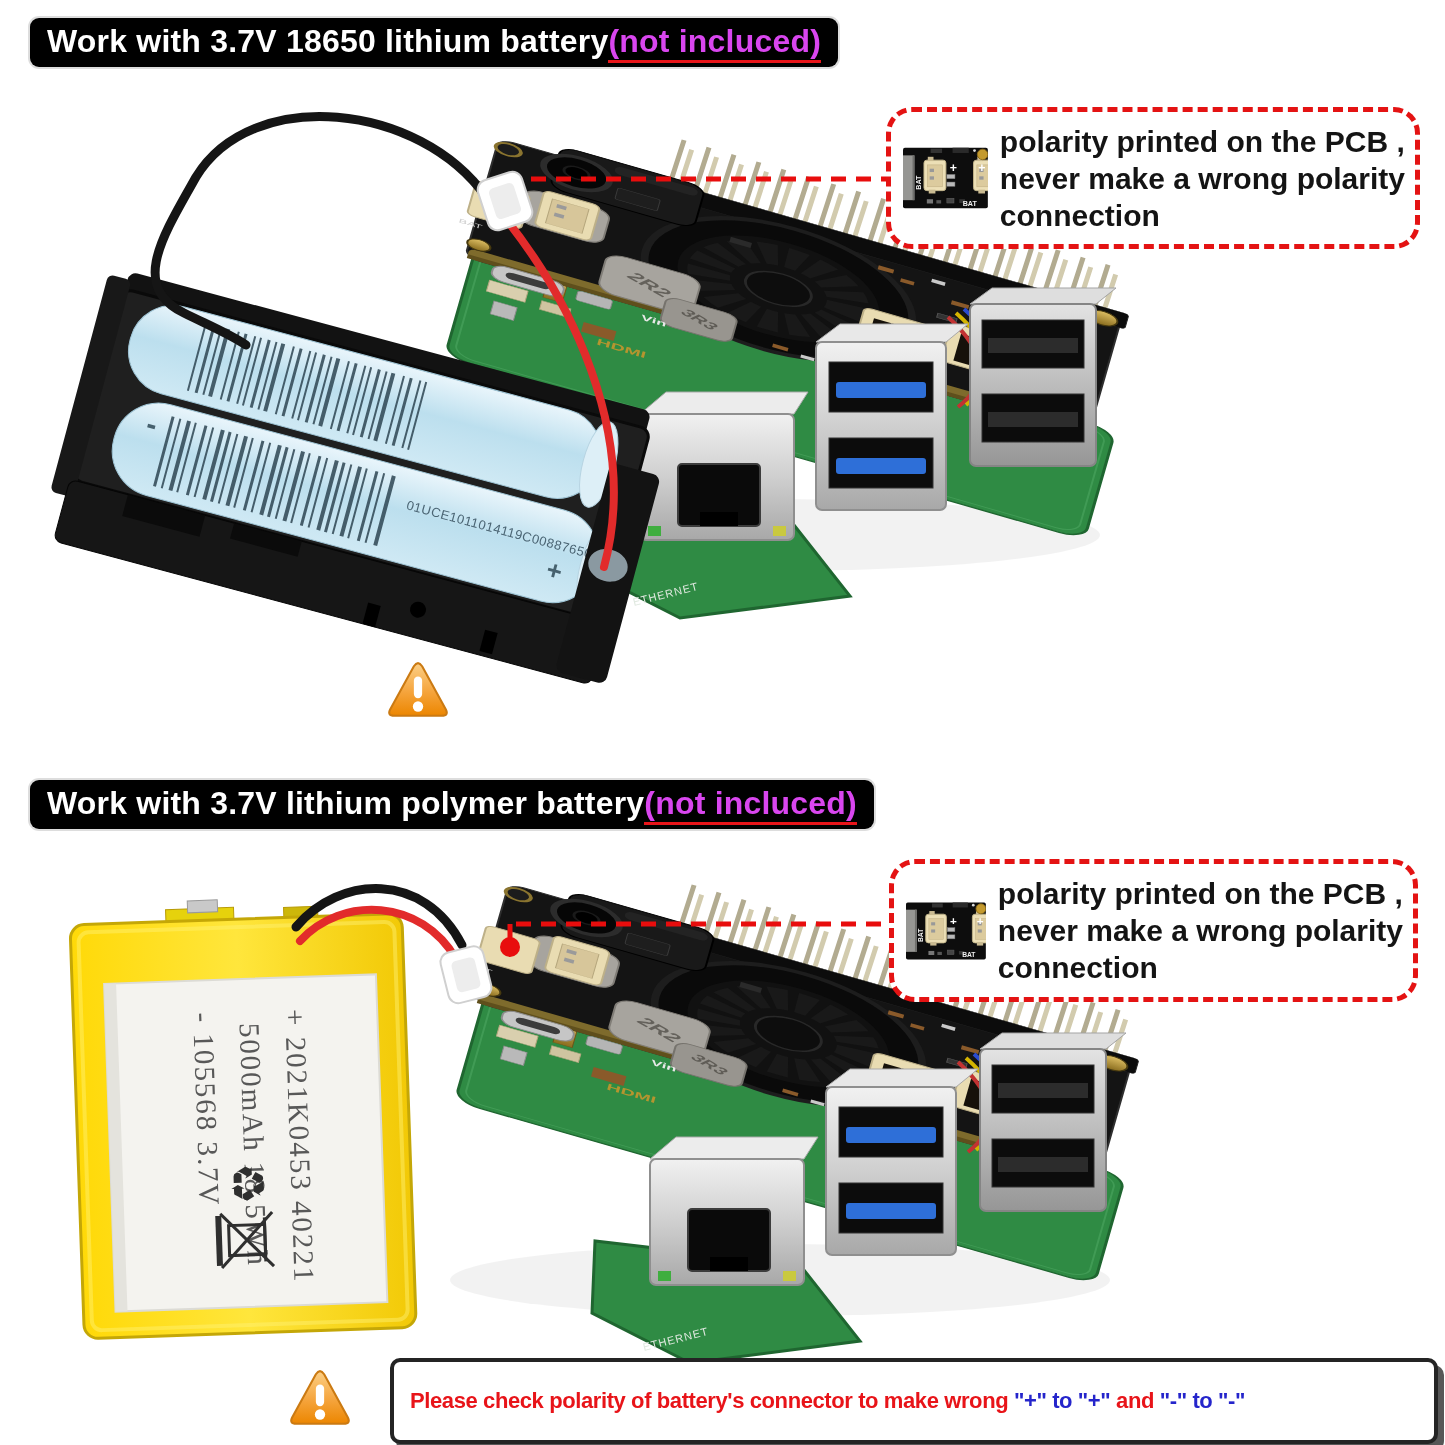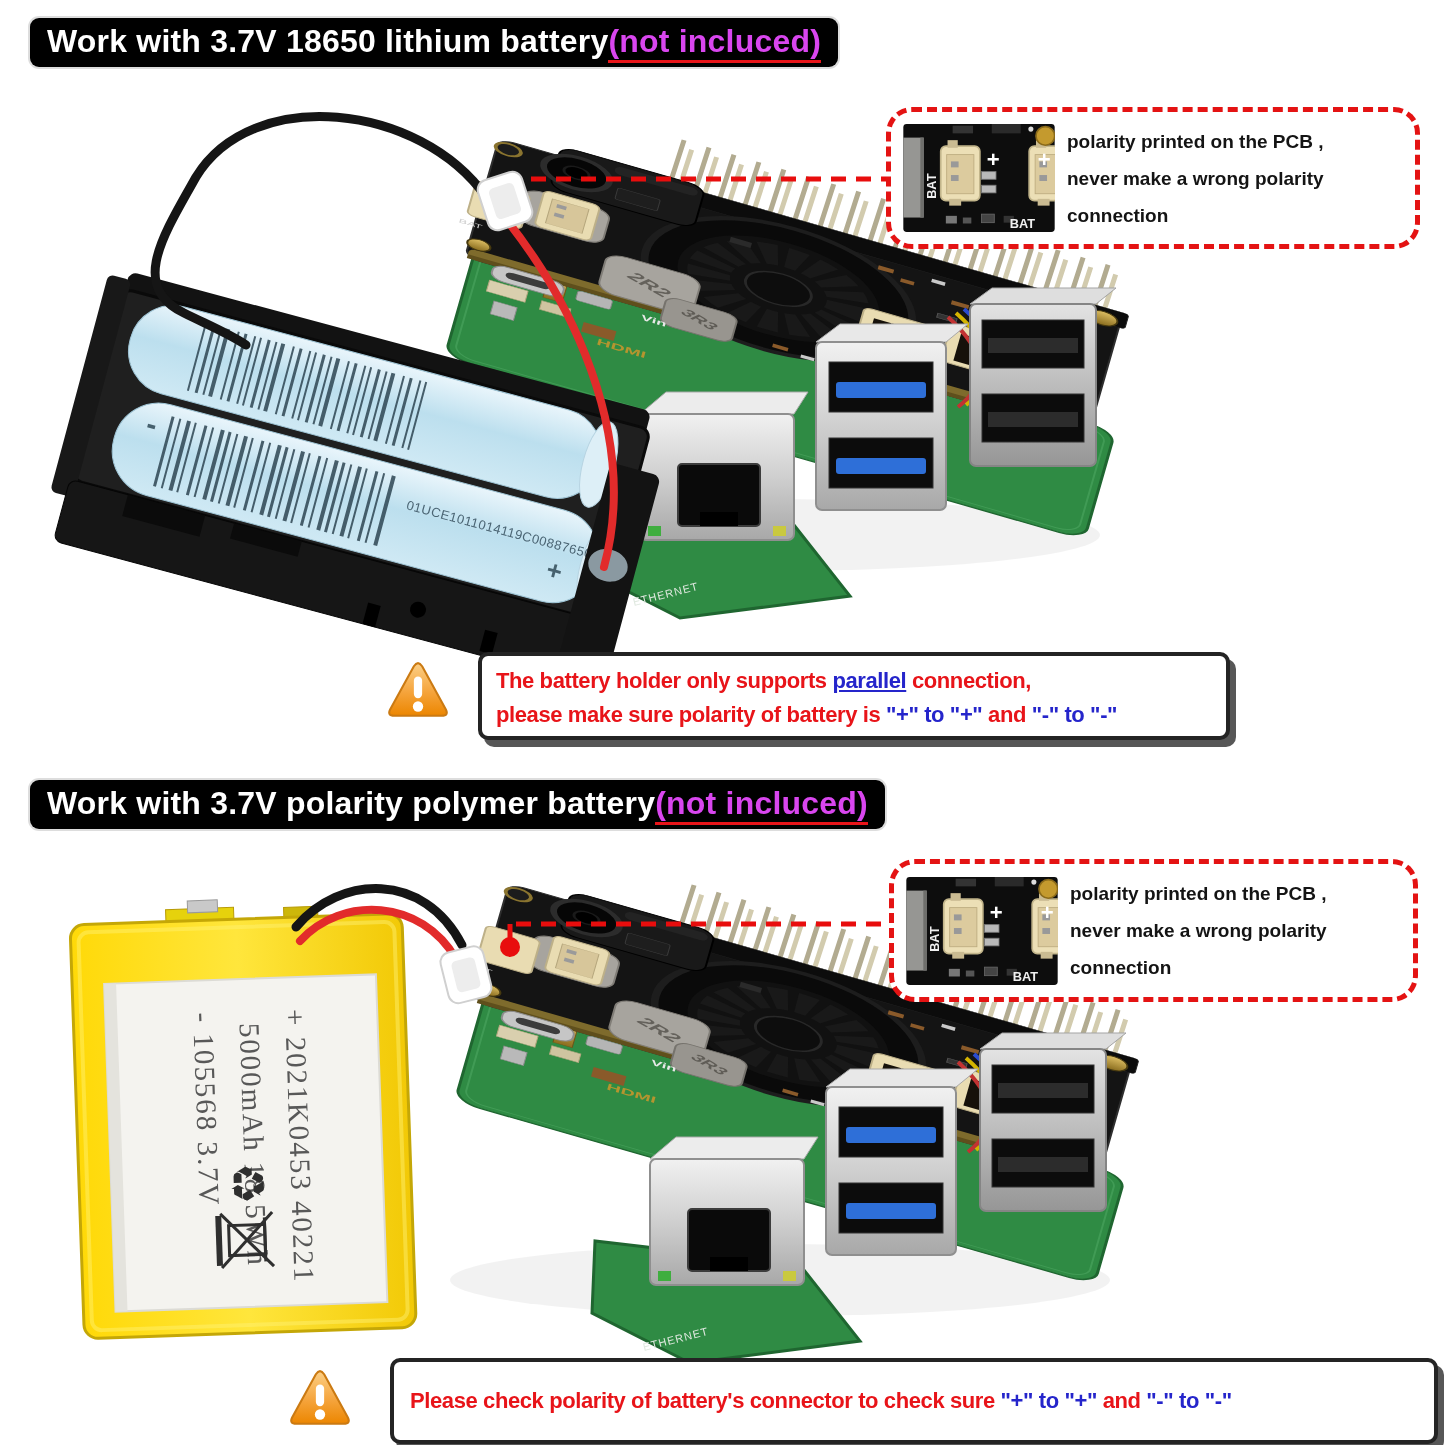--- a/index.html
+++ b/index.html
@@ -7,21 +7,21 @@
           font-family:"Liberation Sans",sans-serif;}
   
   .hdr{position:absolute;left:30px;display:inline-block;background:#000;color:#fff;
        border-radius:9px;padding:5px 17px 7px 17px;font-size:32px;font-weight:bold;
        letter-spacing:.2px;white-space:nowrap;box-shadow:0 0 0 2px #00000022;}
   .hdr .u{border-bottom:3px solid #fff;padding-bottom:12px;}
   .hdr .paren{color:#d946ef;border-bottom:3px solid #e81419;padding-bottom:1px;}
   
   .inset{position:absolute;border:5px dashed #e41313;border-radius:26px;background:#fff;
          display:flex;align-items:center;padding:8px 10px 8px 12px;box-sizing:border-box;}
-  .inset .txt{margin-left:12px;font-size:19px;font-weight:bold;color:#141414;
+  .inset .txt{margin-left:12px;font-size:30px;font-weight:bold;color:#141414;
               line-height:37px;white-space:nowrap;}
   
   .warnbox{position:absolute;background:#fff;border:4px solid #242424;border-radius:10px;
            box-sizing:border-box;box-shadow:6px 7px 0 rgba(45,45,45,.8);
            font-weight:bold;font-size:22px;letter-spacing:-.4px;white-space:nowrap;}
   .warnbox .red{color:#e81419;} .warnbox .blue{color:#2525cb;}
   .warnbox .blue-u{color:#2525cb;text-decoration:underline;}
   .w1{padding:8px 14px 0 14px;line-height:34px;}
   .w2{display:flex;align-items:center;padding:0 16px;}
   .tri{position:absolute;}
@@ -313,27 +313,23 @@
     <div class="txt">
       <div>polarity printed on the PCB ,</div>
       <div>never make a wrong polarity</div>
       <div>connection</div>
     </div>
   </div>
 
   <svg class="tri" style="left:386px;top:662px;" width="64" height="58" viewBox="0 0 62 56">
       <use href="#warn-tri"></use>
     </svg>
-  <div class="warnbox w1" style="left:478px;top:652px;width:752px;height:88px;">
-    <div><span class="red">The battery holder only supports </span><span class="blue-u">parallel</span><span class="red"> connection,</span></div>
-    <div><span class="red">please make sure polarity of battery is </span><span class="blue">"+" to "+"</span><span class="red"> and </span><span class="blue">"-" to "-"</span></div>
-  </div>
 
   <div class="hdr" style="top:780px;">
-    <span>Work with </span><span class="u">3.7V polarity polymer battery</span><span class="paren">(not incluced)</span>
+    <span>Work with </span><span class="u">3.7V lithium polymer battery</span><span class="paren">(not incluced)</span>
   </div>
 
   <svg width="1445" height="620" viewBox="0 0 1445 620" style="position:absolute;left:0;top:825px;">
     <use href="#board-scene" transform="translate(10,-25)"></use>
 
     <g transform="translate(70,100) rotate(-2)">
       <rect x="96" y="-12" width="68" height="18" fill="#e6d20c" stroke="#b89b06"></rect>
       <rect x="118" y="-20" width="30" height="12" fill="#c9c9c9" stroke="#9a9a9a"></rect>
       <rect x="214" y="-10" width="34" height="14" fill="#cdb70a" stroke="#b89b06"></rect>
       <rect x="0" y="0" width="332" height="414" rx="14" fill="url(#yellowG)" stroke="#c4a707" stroke-width="3"></rect>
@@ -375,16 +371,16 @@
       <div>polarity printed on the PCB ,</div>
       <div>never make a wrong polarity</div>
       <div>connection</div>
     </div>
   </div>
 
   <svg class="tri" style="left:288px;top:1368px;" width="64" height="62" viewBox="0 0 62 56">
       <use href="#warn-tri"></use>
     </svg>
   <div class="warnbox w2" style="left:390px;top:1358px;width:1048px;height:86px;">
-    <div><span class="red">Please check polarity of battery's connector to check sure </span><span class="blue">"+" to "+"</span><span class="red"> and </span><span class="blue">"-" to "-"</span></div>
+    <div><span class="red">Please check polarity of battery's connector to make wrong </span><span class="blue">"+" to "+"</span><span class="red"> and </span><span class="blue">"-" to "-"</span></div>
   </div>
 
 </div>
 
 </body></html>

